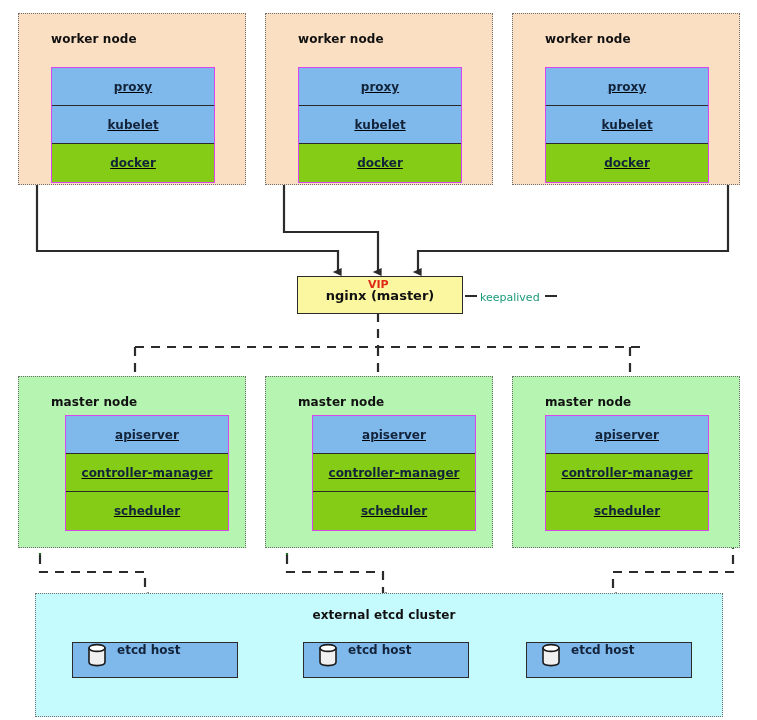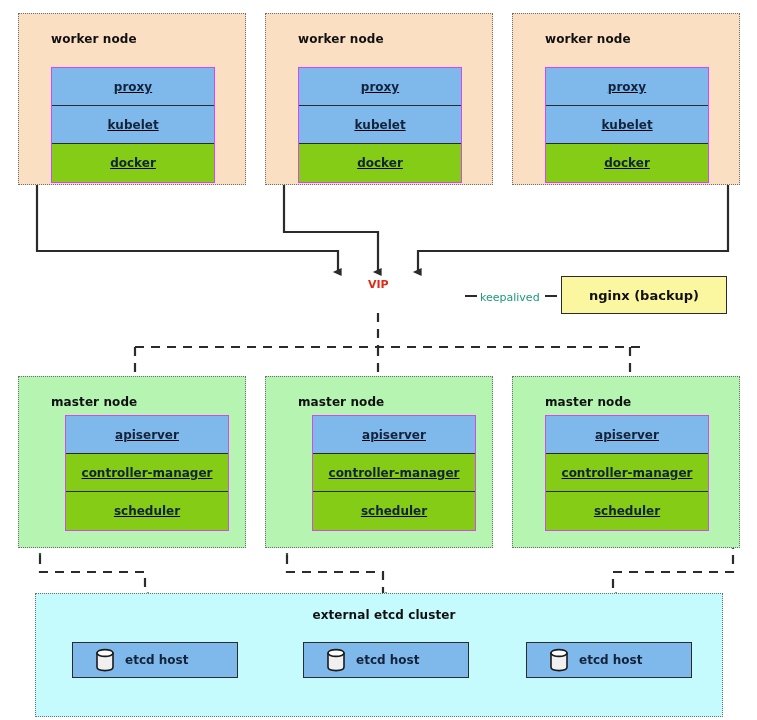--- a/index.html
+++ b/index.html
@@ -98,23 +98,23 @@
   }
 
   
   .etcd-host {
     position: absolute;
     box-sizing: border-box;
     background: #7fb9ec;
     border: 1px solid #2b2b2b;
     height: 36px;
     display: flex;
-    align-items: center;
+    align-items: flex-start;
     gap: 10px;
-    padding-left: 22px;
+    padding-left: 14px;
     font-size: 12px;
     font-weight: bold;
     color: #13233a;
   }
   .etcd-host .db-icon { flex: 0 0 auto; display: block; }
 </style>
 </head>
 <body>
 
 <div id="canvas">
@@ -186,29 +186,29 @@
 
   <div class="group worker" style="left:512px;top:13px;width:228px;height:172px;">
     <div class="group-label">worker node</div>
     <div class="stack" style="left:32px;top:53px;width:164px;height:116px;">
       <div class="cell dark">proxy</div>
       <div class="cell dark">kubelet</div>
       <div class="cell">docker</div>
     </div>
   </div>
 
+  <div class="nginx" style="left:297px;top:276px;width:166px;">nginx  (master)</div>
   <div class="vip" style="left:368px;top:279px;">VIP</div>
 
   <svg style="position:absolute;left:463px;top:291px;width:96px;height:10px;" viewBox="0 0 96 10">
     <line x1="2" y1="5" x2="14" y2="5" stroke="#2b2b2b" stroke-width="2"></line>
     <line x1="82" y1="5" x2="94" y2="5" stroke="#2b2b2b" stroke-width="2"></line>
   </svg>
   <div class="keepalived" style="left:480px;top:292px;">keepalived</div>
 
-  <div class="nginx" style="left:561px;top:276px;width:166px;">nginx  (backup)</div>
 
   <div class="group master" style="left:18px;top:376px;width:228px;height:172px;">
     <div class="group-label">master node</div>
     <div class="stack" style="left:46px;top:414px;width:164px;height:116px;position:absolute;left:46px;top:38px;">
       <div class="cell dark">apiserver</div>
       <div class="cell">controller-manager</div>
       <div class="cell">scheduler</div>
     </div>
   </div>
 

